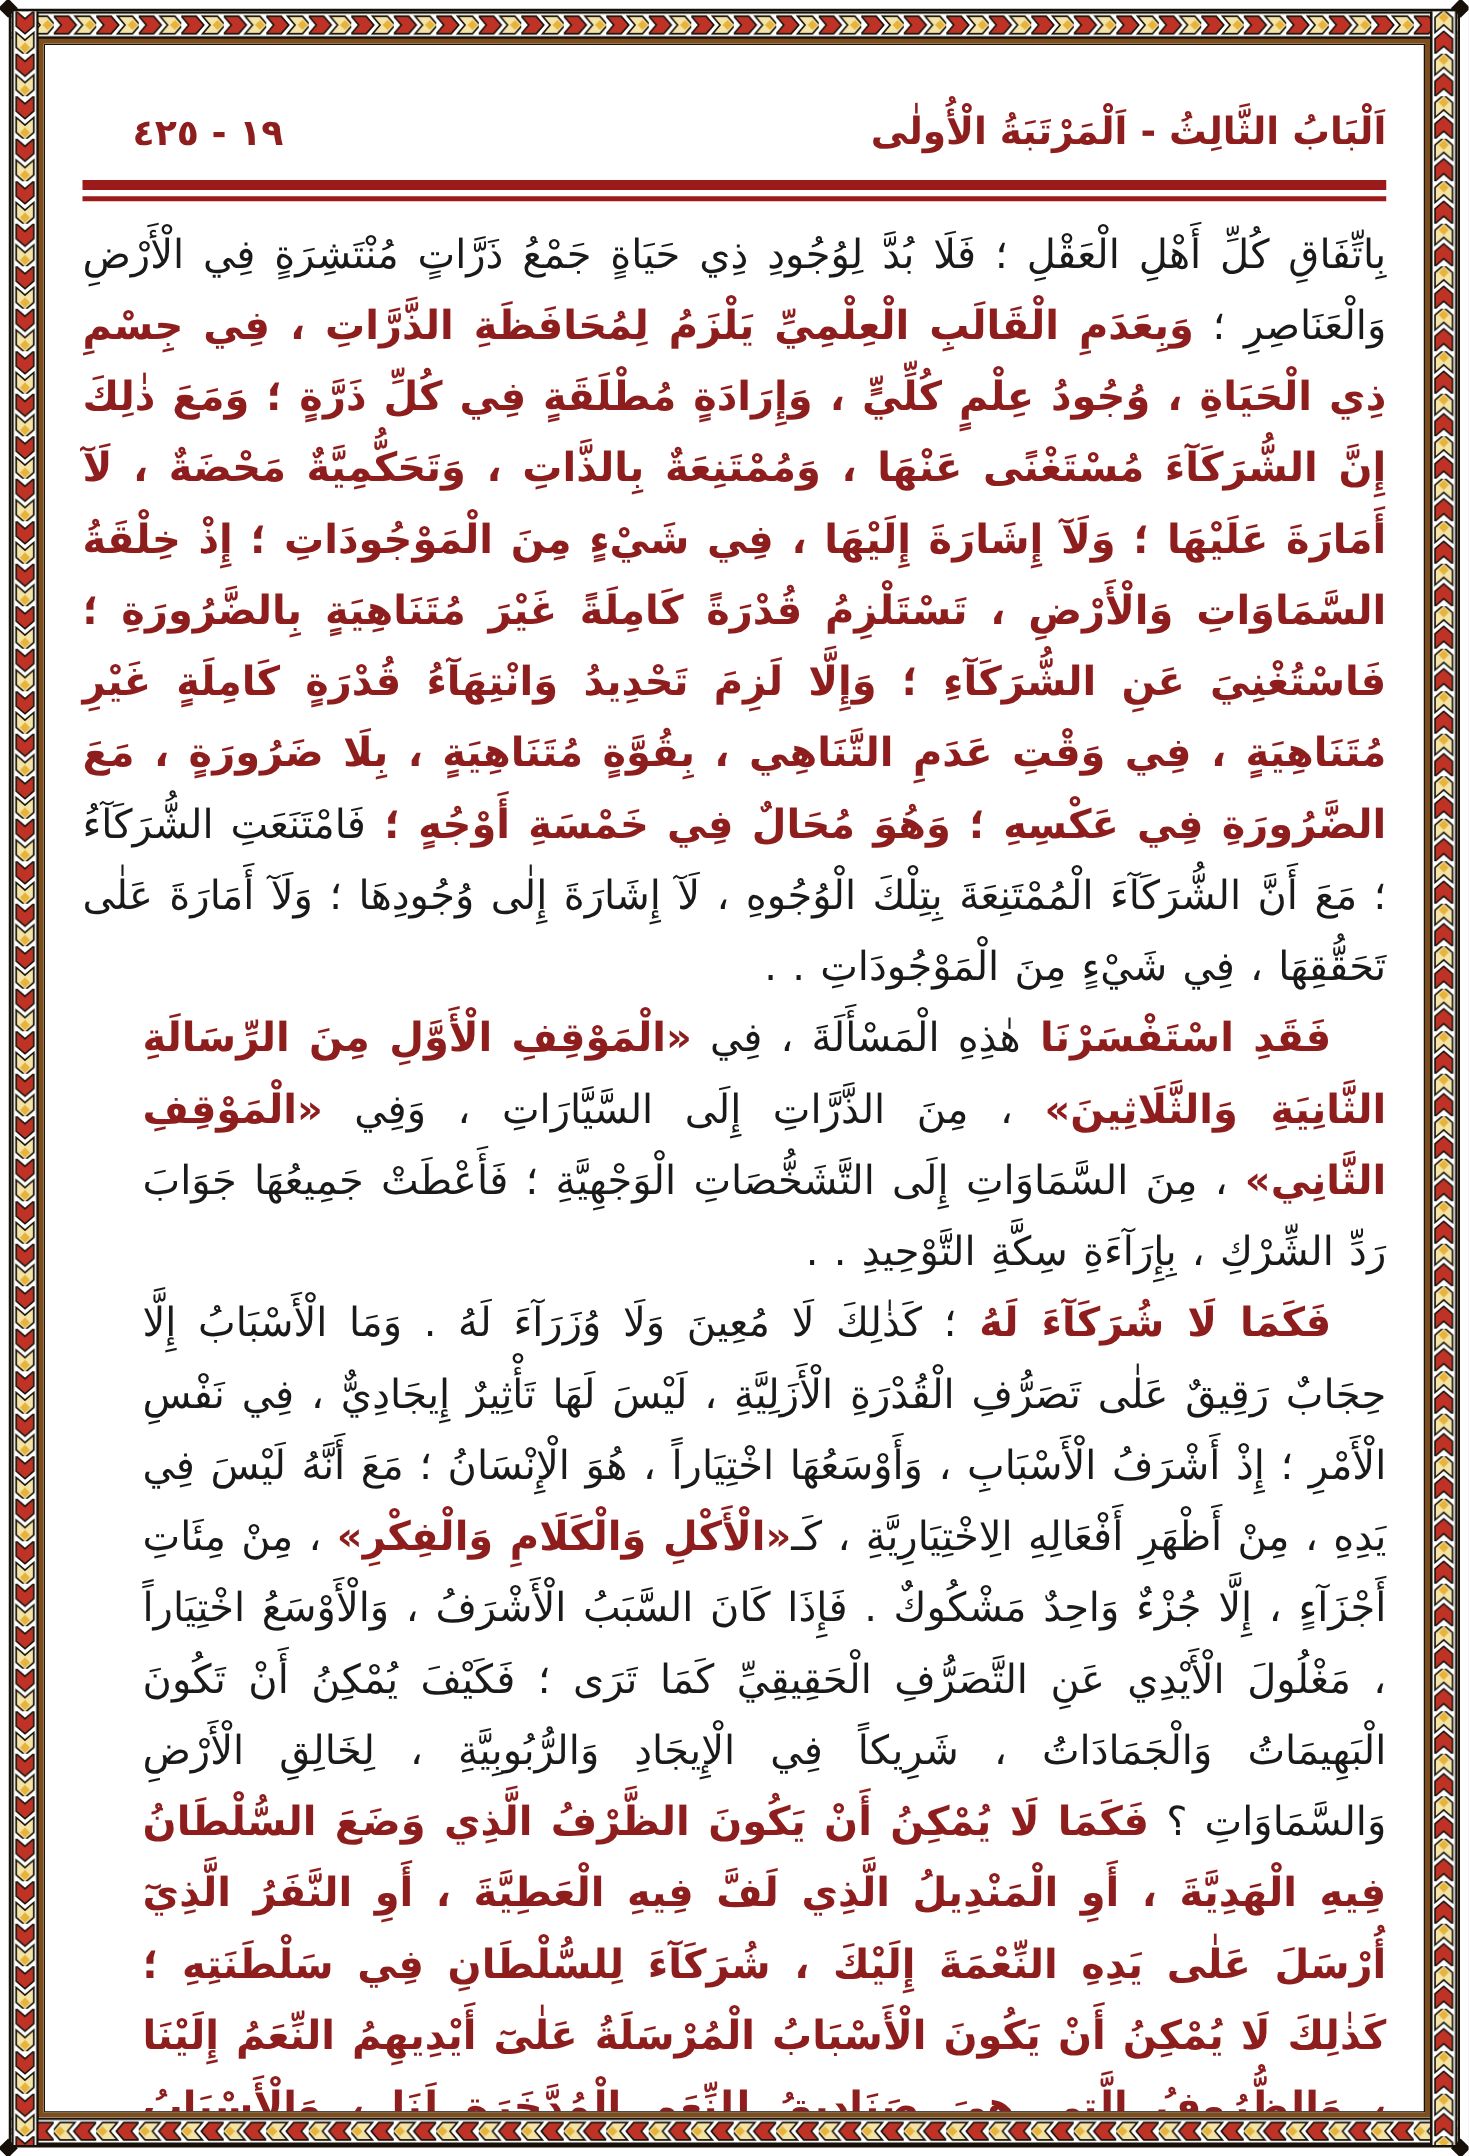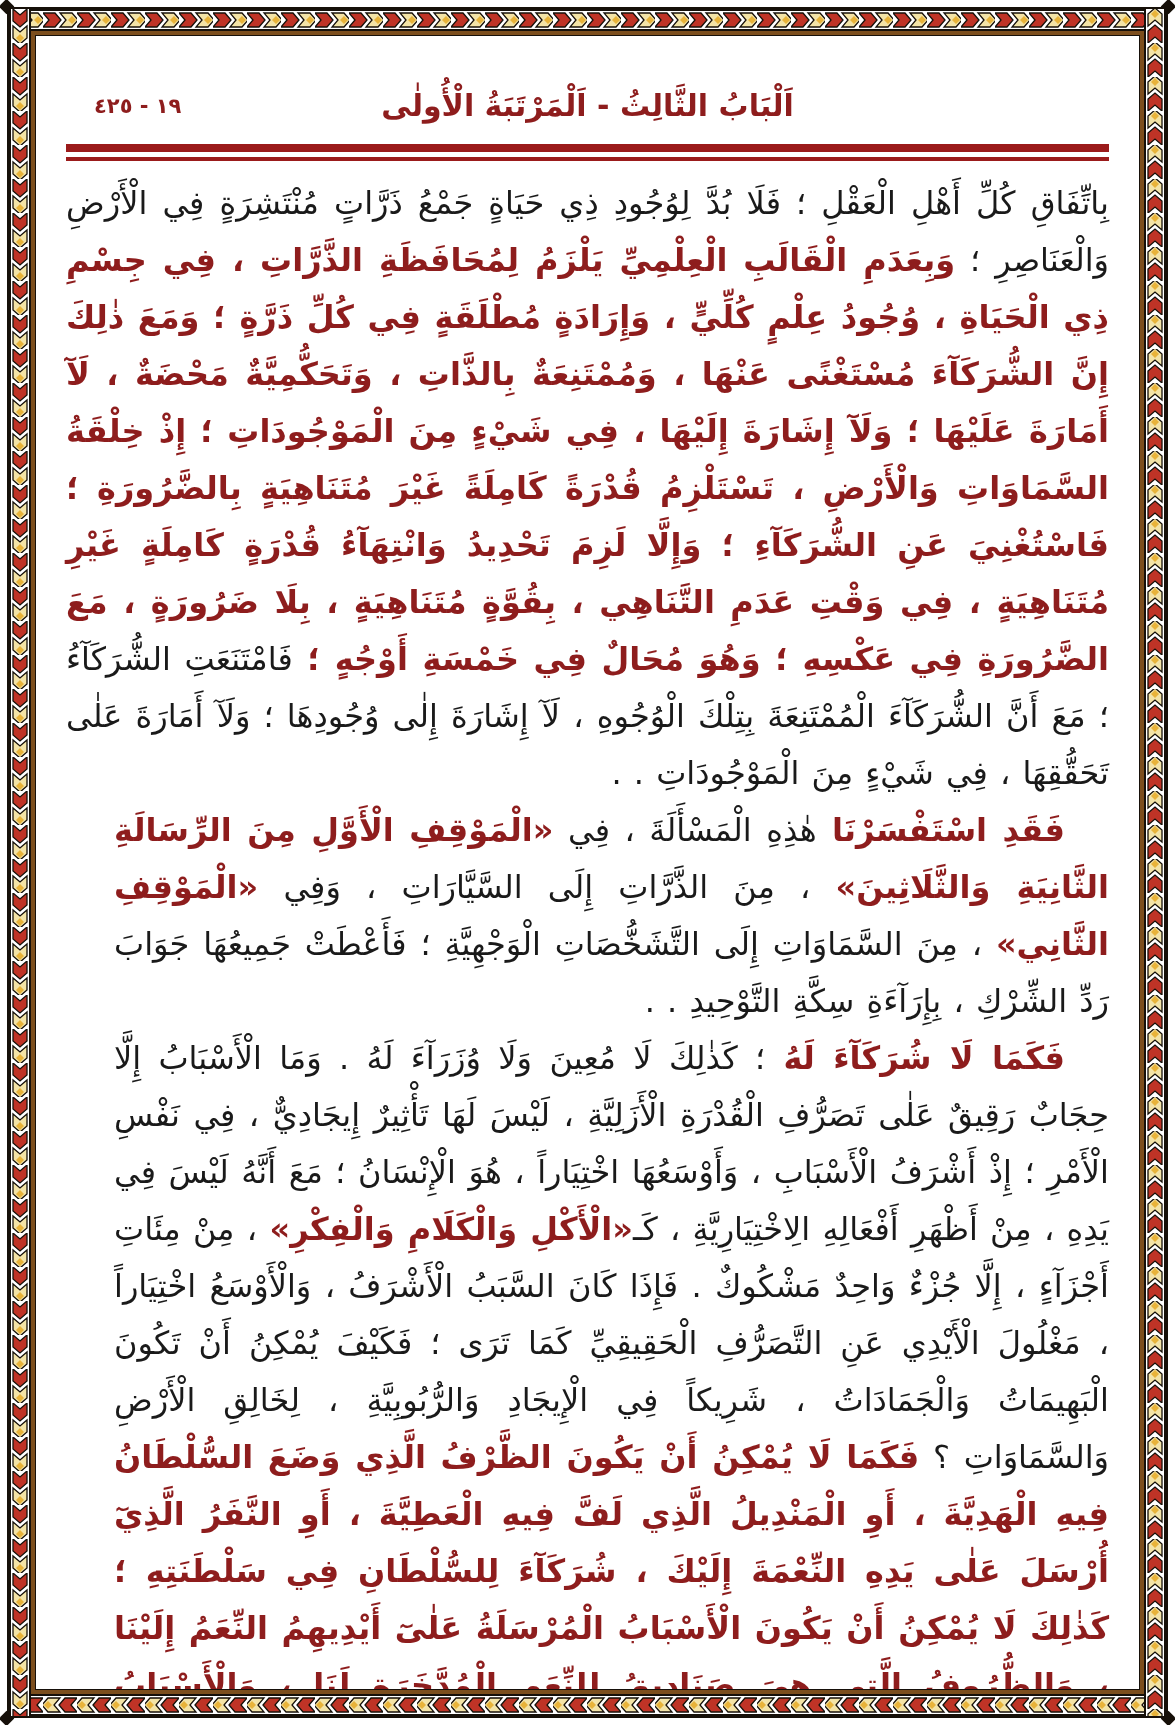--- a/index.html
+++ b/index.html
@@ -46,31 +46,30 @@
     overflow:hidden;
     direction:rtl;
   }
   .header{
     position:relative;
     margin-top:44px;
     height:52px;
   }
   .title{
     margin:0;
-    text-align:center;
     font-size:30px;
     font-weight:bold;
     color:var(--text-red,#8e1d1d);
     line-height:52px;
   }
   .pagenum{
     position:absolute;
-    left:28px; top:0;
+    left:40px; top:0;
     direction:rtl;
-    font-size:21px;
+    font-size:29px;
     font-weight:bold;
     color:var(--text-red,#8e1d1d);
     line-height:52px;
   }
   .double-rule{ margin-top:12px; }
   .rule-thick{ height:8px;  background:var(--rule-red,#9b1b1b); }
   .rule-gap  { height:5px;  background:transparent; }
   .rule-thin { height:4px;  background:var(--rule-red,#9b1b1b); }
 
   .body-text{

